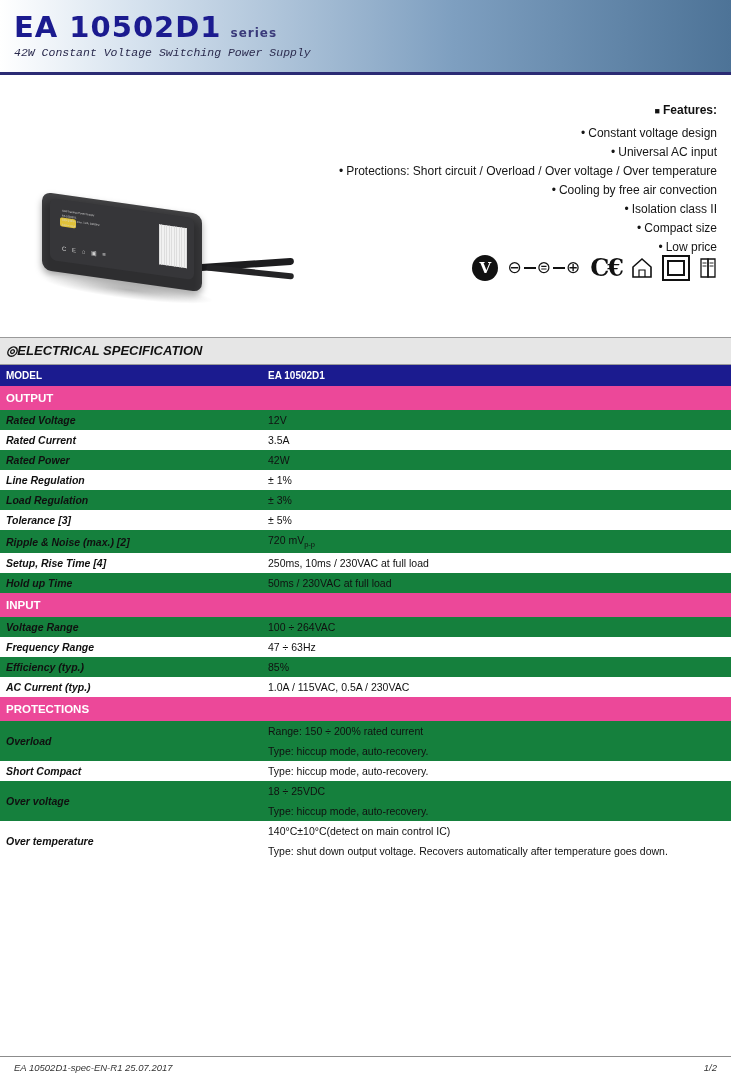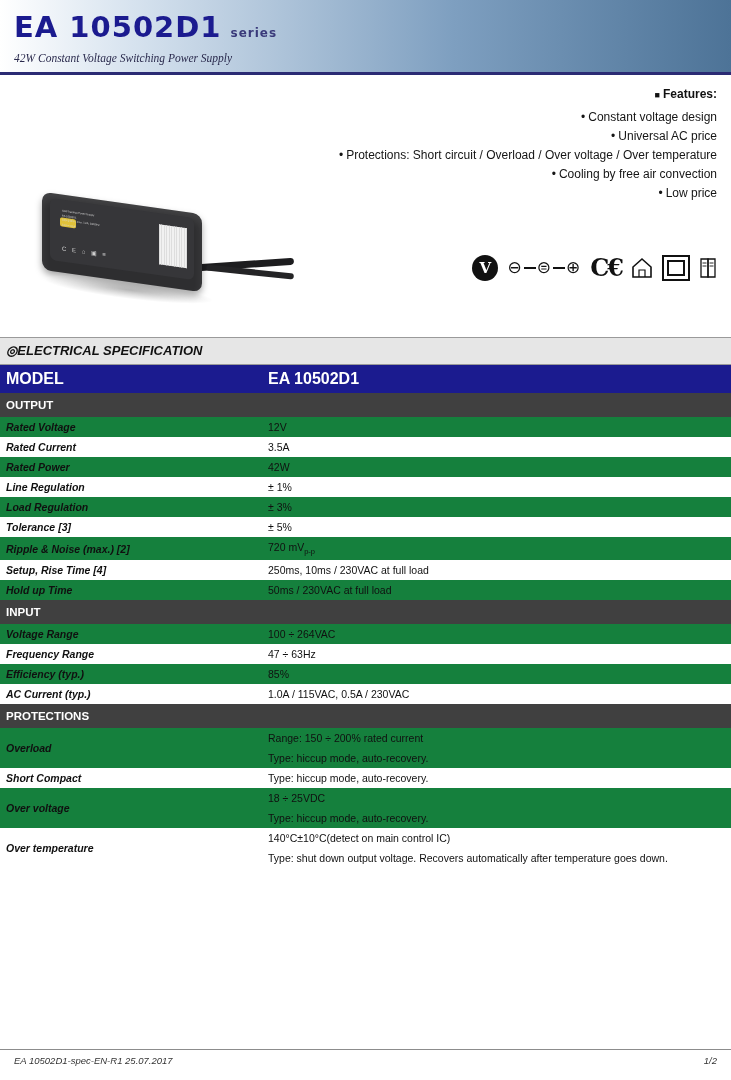--- a/index.html
+++ b/index.html
@@ -40,40 +40,40 @@
     letter-spacing: 1px;
   }
   .series-word {
     font-family: "DejaVu Sans", sans-serif;
     font-size: 12px;
     font-weight: bold;
     color: #3a3a7a;
     letter-spacing: 1px;
   }
   .subtitle {
-    margin-top: 8px;
+    margin-top: 2px;
     font-size: 11.5px;
     font-style: italic;
     color: #2a2a4d;
-    font-family: Liberation Serif, serif;
+    font-family: Liberation Mono, monospace;
   }
   .header-rule {
     height: 3px;
     background: #2b2b74;
   }
 
   
   .top-section {
     position: relative;
     height: 262px;
   }
   .features {
     position: absolute;
     right: 14px;
-    top: 12px;
+    top: 28px;
     width: 430px;
     text-align: right;
   }
   .features-head {
     font-size: 12px;
     font-weight: bold;
     color: #111;
     margin-bottom: 7px;
   }
   .features-head .sq {
@@ -275,42 +275,42 @@
   td.k {
     width: 250px;
     font-weight: bold;
     font-style: italic;
   }
   tr.header-row td {
     background: #1b1b8f;
     color: #ffffff;
     font-weight: bold;
     font-style: normal;
-    font-size: 16px;
+    font-size: 10px;
     padding: 5px 6px;
   }
   tr.section-row td {
-    background: #404040;
+    background: #ec4899;
     color: #ffffff;
     font-weight: bold;
     font-size: 11.5px;
     padding: 6px 6px;
   }
   tr.shade td { background: #15803d; }
   tr.plain td { background: #ffffff; }
   .sub { font-size: 7.5px; vertical-align: sub; }
 
   
   .footer {
     position: absolute;
     left: 0;
     bottom: 0;
     width: 731px;
     border-top: 1px solid #8c8c8c;
-    padding: 5px 14px 14px 14px;
+    padding: 5px 14px 7px 14px;
     box-sizing: border-box;
     display: flex;
     justify-content: space-between;
     font-size: 9.5px;
     font-style: italic;
     color: #333;
   }
 </style>
 </head>
 <body>
@@ -326,23 +326,25 @@
 </div>
 <div class="header-rule"></div>
 
 <div class="top-section">
 
   <div class="features">
     <div class="features-head">
       <span class="sq">■</span><span>Features:</span>
     </div>
     <div class="feature-item"><span class="bullet">•</span><span>Constant voltage design</span></div>
-    <div class="feature-item"><span class="bullet">•</span><span>Universal AC price</span></div>
+    <div class="feature-item"><span class="bullet">•</span><span>Universal AC input</span></div>
     <div class="feature-item"><span class="bullet">•</span><span>Protections: Short circuit / Overload / Over voltage / Over temperature</span></div>
     <div class="feature-item"><span class="bullet">•</span><span>Cooling by free air convection</span></div>
+    <div class="feature-item"><span class="bullet">•</span><span>Isolation class II</span></div>
+    <div class="feature-item"><span class="bullet">•</span><span>Compact size</span></div>
     <div class="feature-item"><span class="bullet">•</span><span>Low price</span></div>
   </div>
 
   <div class="product-photo">
     <div class="photo-shadow"></div>
     <div class="cable"></div>
     <div class="cable2"></div>
     <div class="adapter-body">
       <div class="adapter-top">
         <div class="logo-dot"></div>

